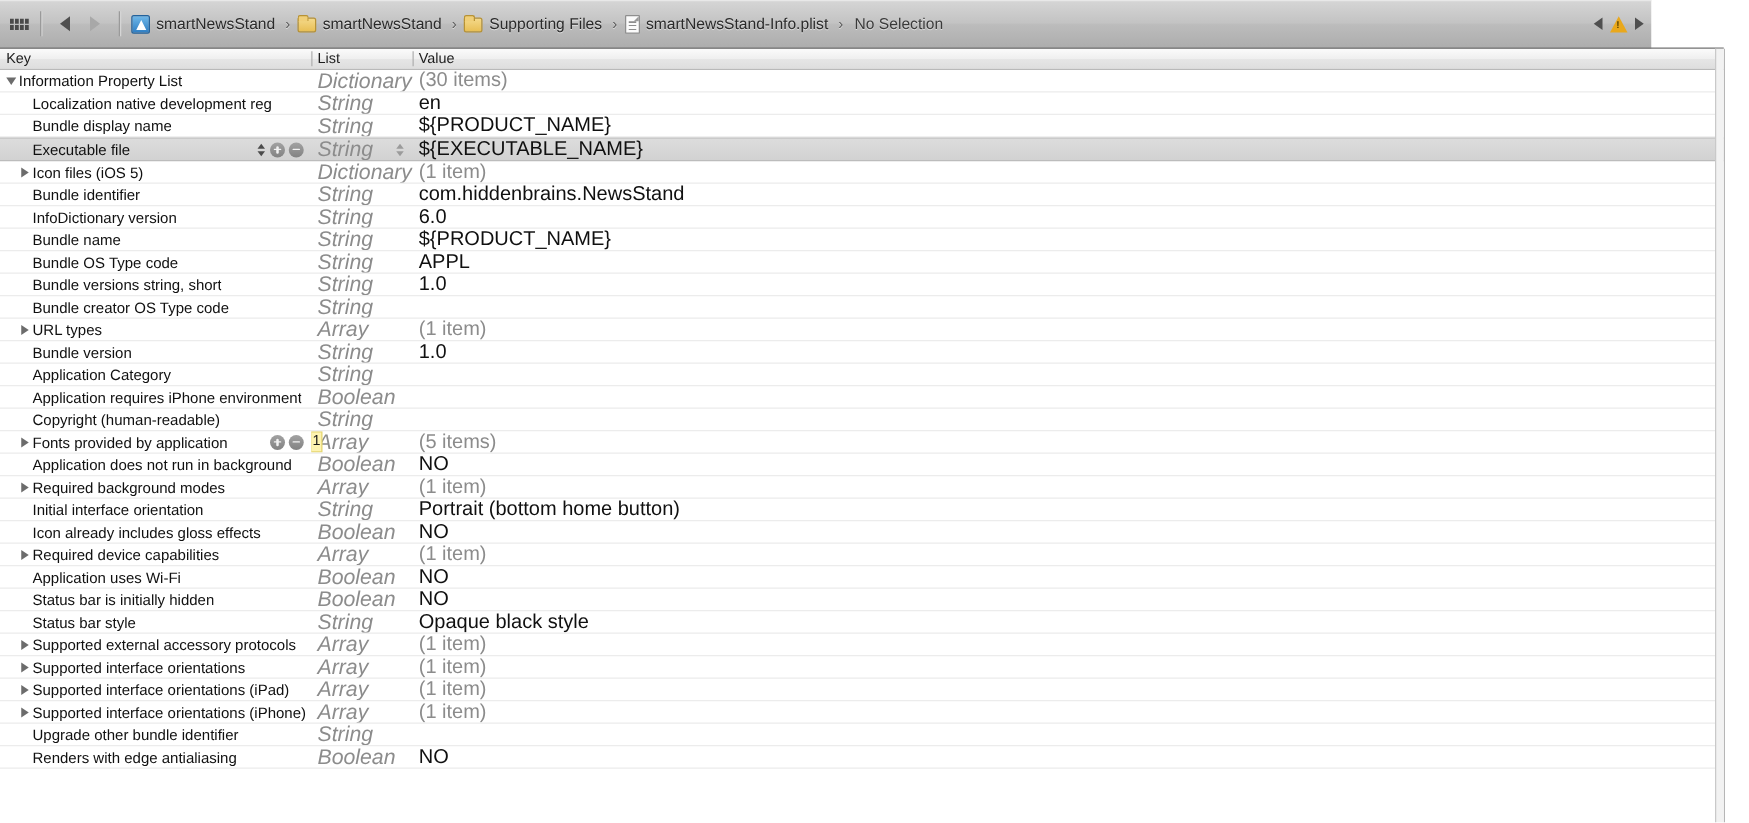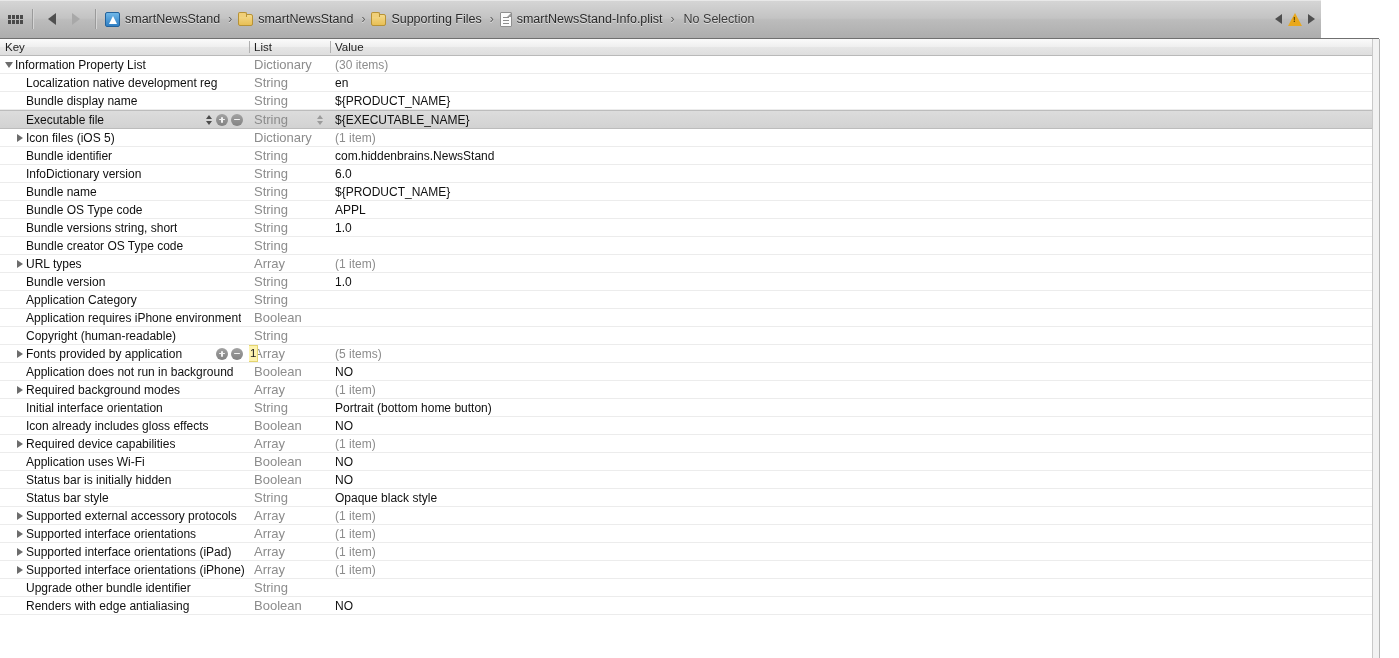--- a/index.html
+++ b/index.html
@@ -138,22 +138,22 @@
     border-top:1px solid #bcbcbc; border-bottom:1px solid #bcbcbc;
     height:19px;
   }
 
   .cell { height:100%; display:flex; align-items:center; overflow:hidden; white-space:nowrap; }
   .cell-key { width:249px; flex:none; padding-left:5px; position:relative; }
   .cell-type { width:81px; flex:none; padding-left:5px; position:relative; }
   .cell-value { flex:1 1 auto; min-width:0; padding-left:5px; position:relative; }
 
   .key-text { font-size:12px; color:#101010; overflow:hidden; }
-  .type-text { font-size:13px; color:#8c8c8c; }
-  .value-text { font-size:12px; color:#101010; }
+  .type-text { font-size:17px; color:#8c8c8c;font-style:italic; }
+  .value-text { font-size:16px; color:#101010; }
   .value-text.muted { color:#8c8c8c; }
 
   
   .disc { width:12px; flex:none; display:flex; align-items:center; justify-content:center; }
   .disc .t-right { width:0;height:0;border-top:4px solid transparent;border-bottom:4px solid transparent;border-left:6px solid #6c6c6c; }
   .disc .t-down  { width:0;height:0;border-left:4px solid transparent;border-right:4px solid transparent;border-top:6px solid #6c6c6c; }
   .indent-0 { padding-left:3px; }
   .indent-1 { padding-left:14px; }
 
   

